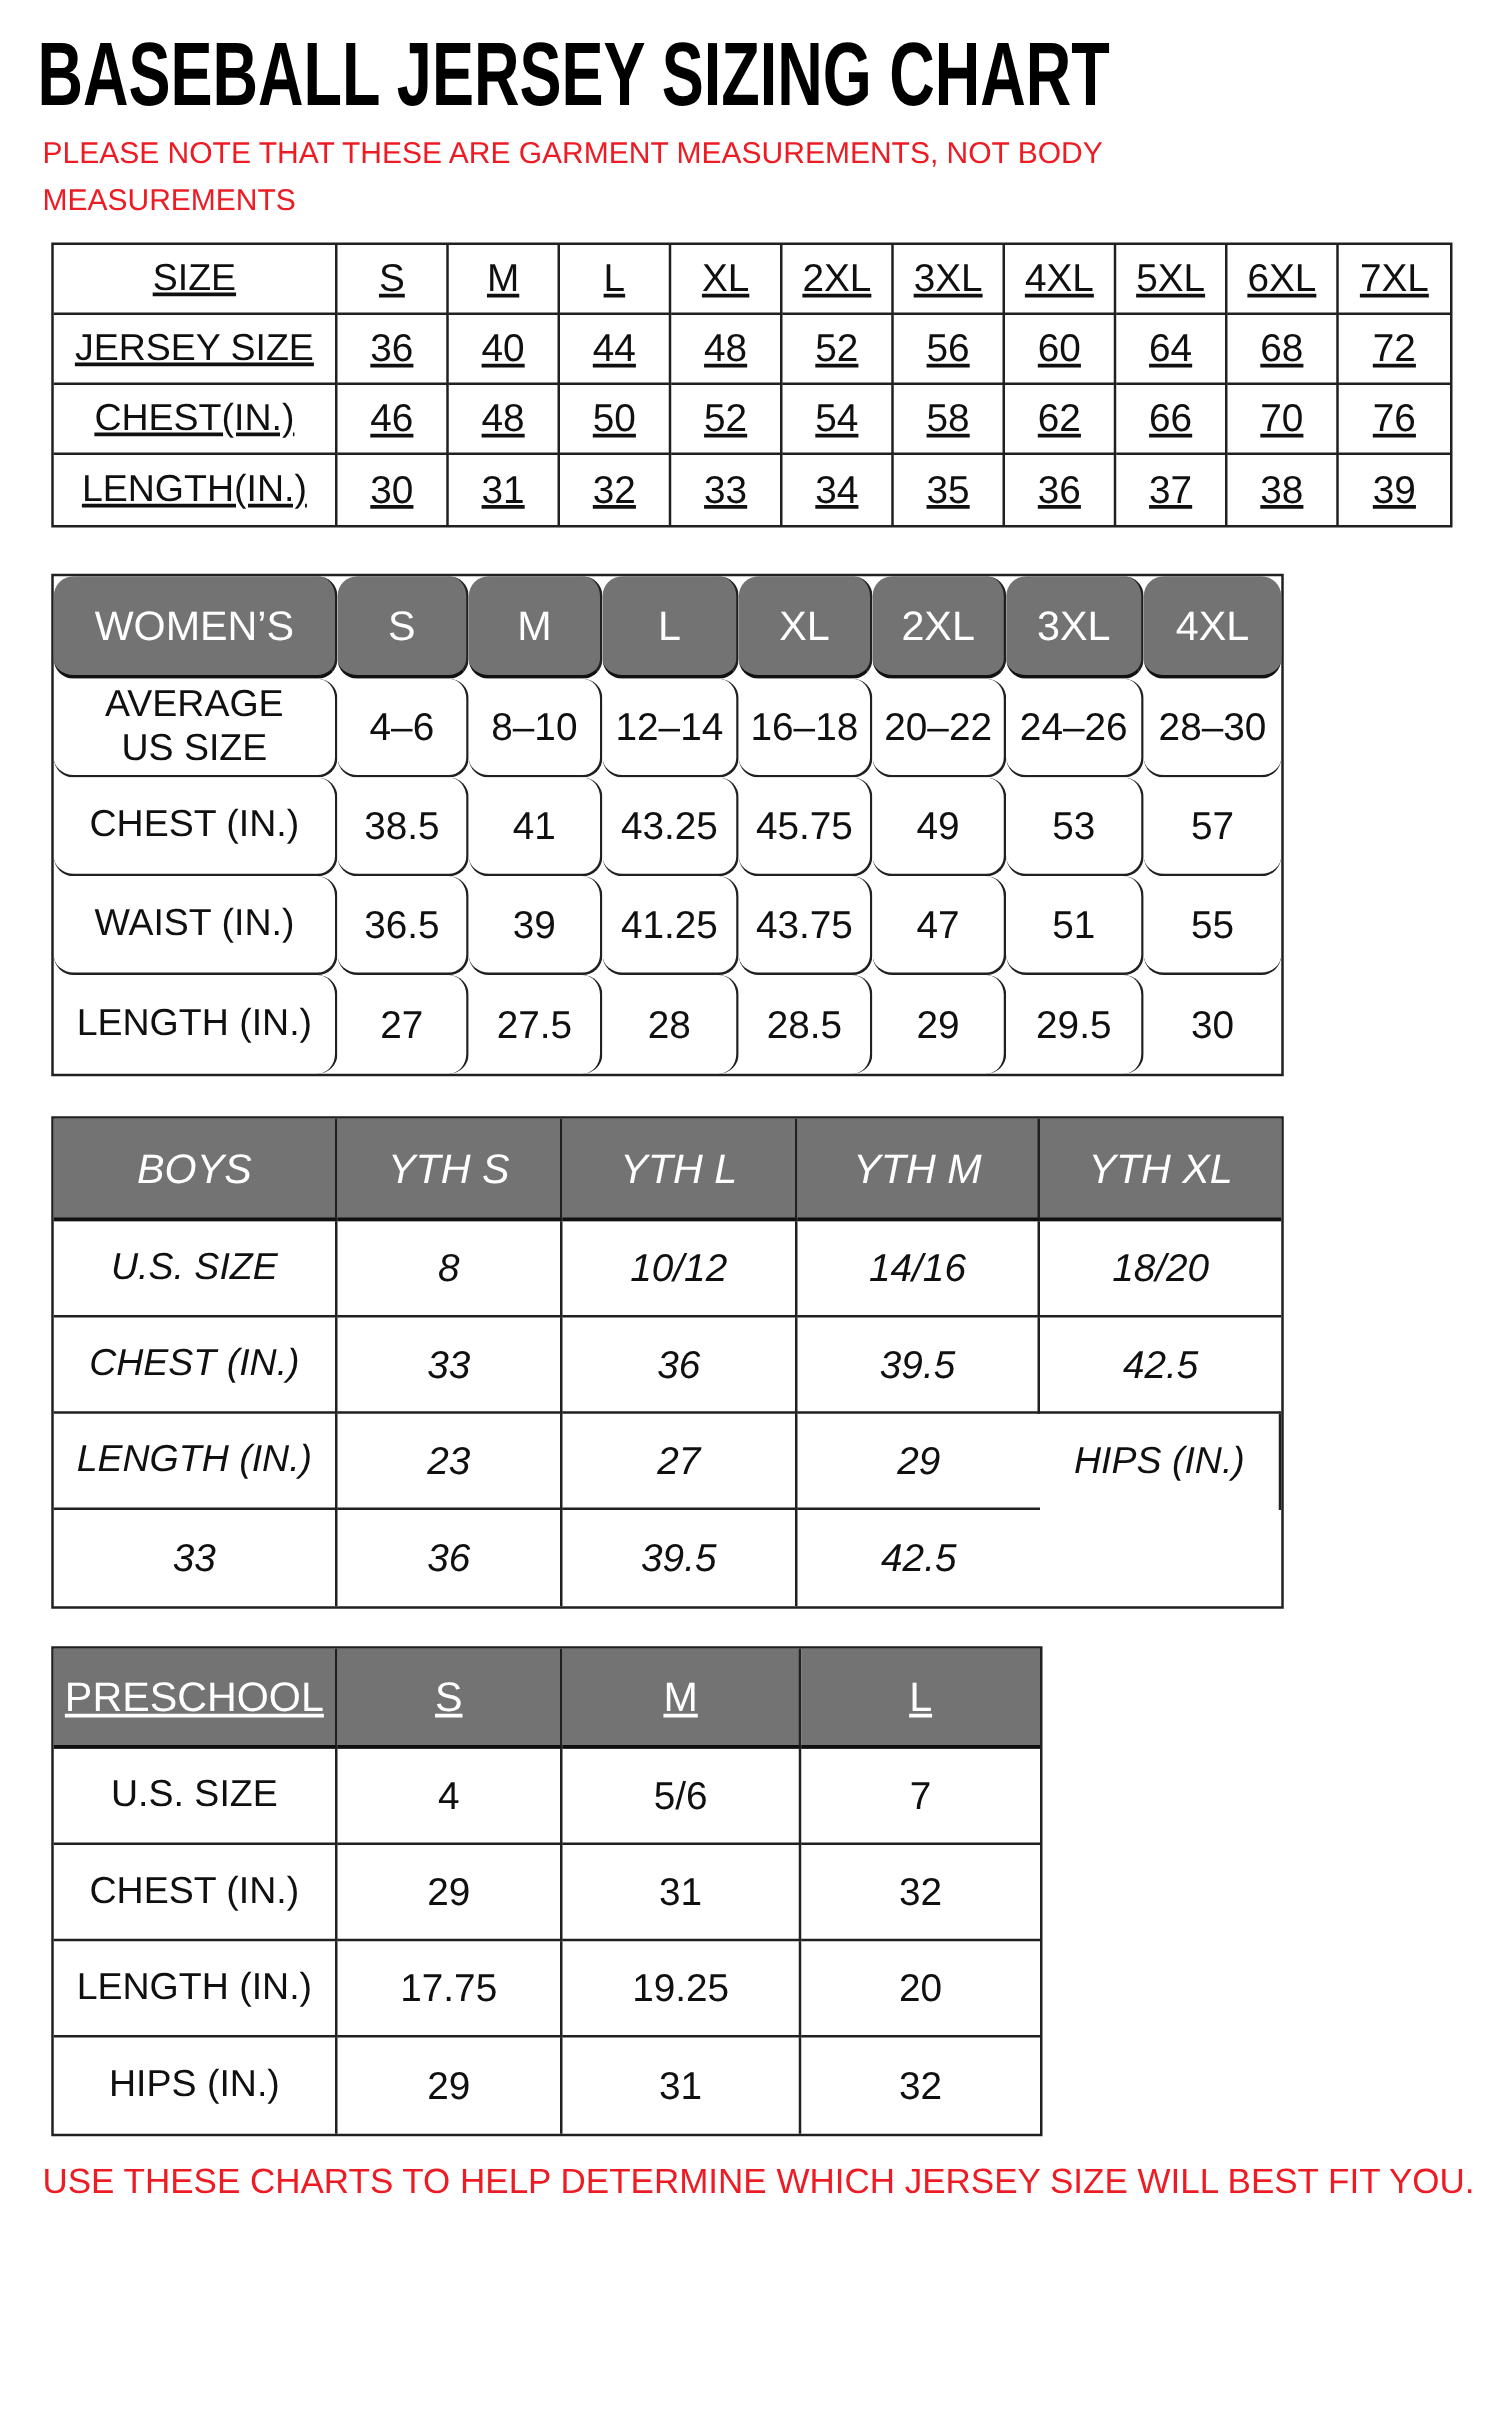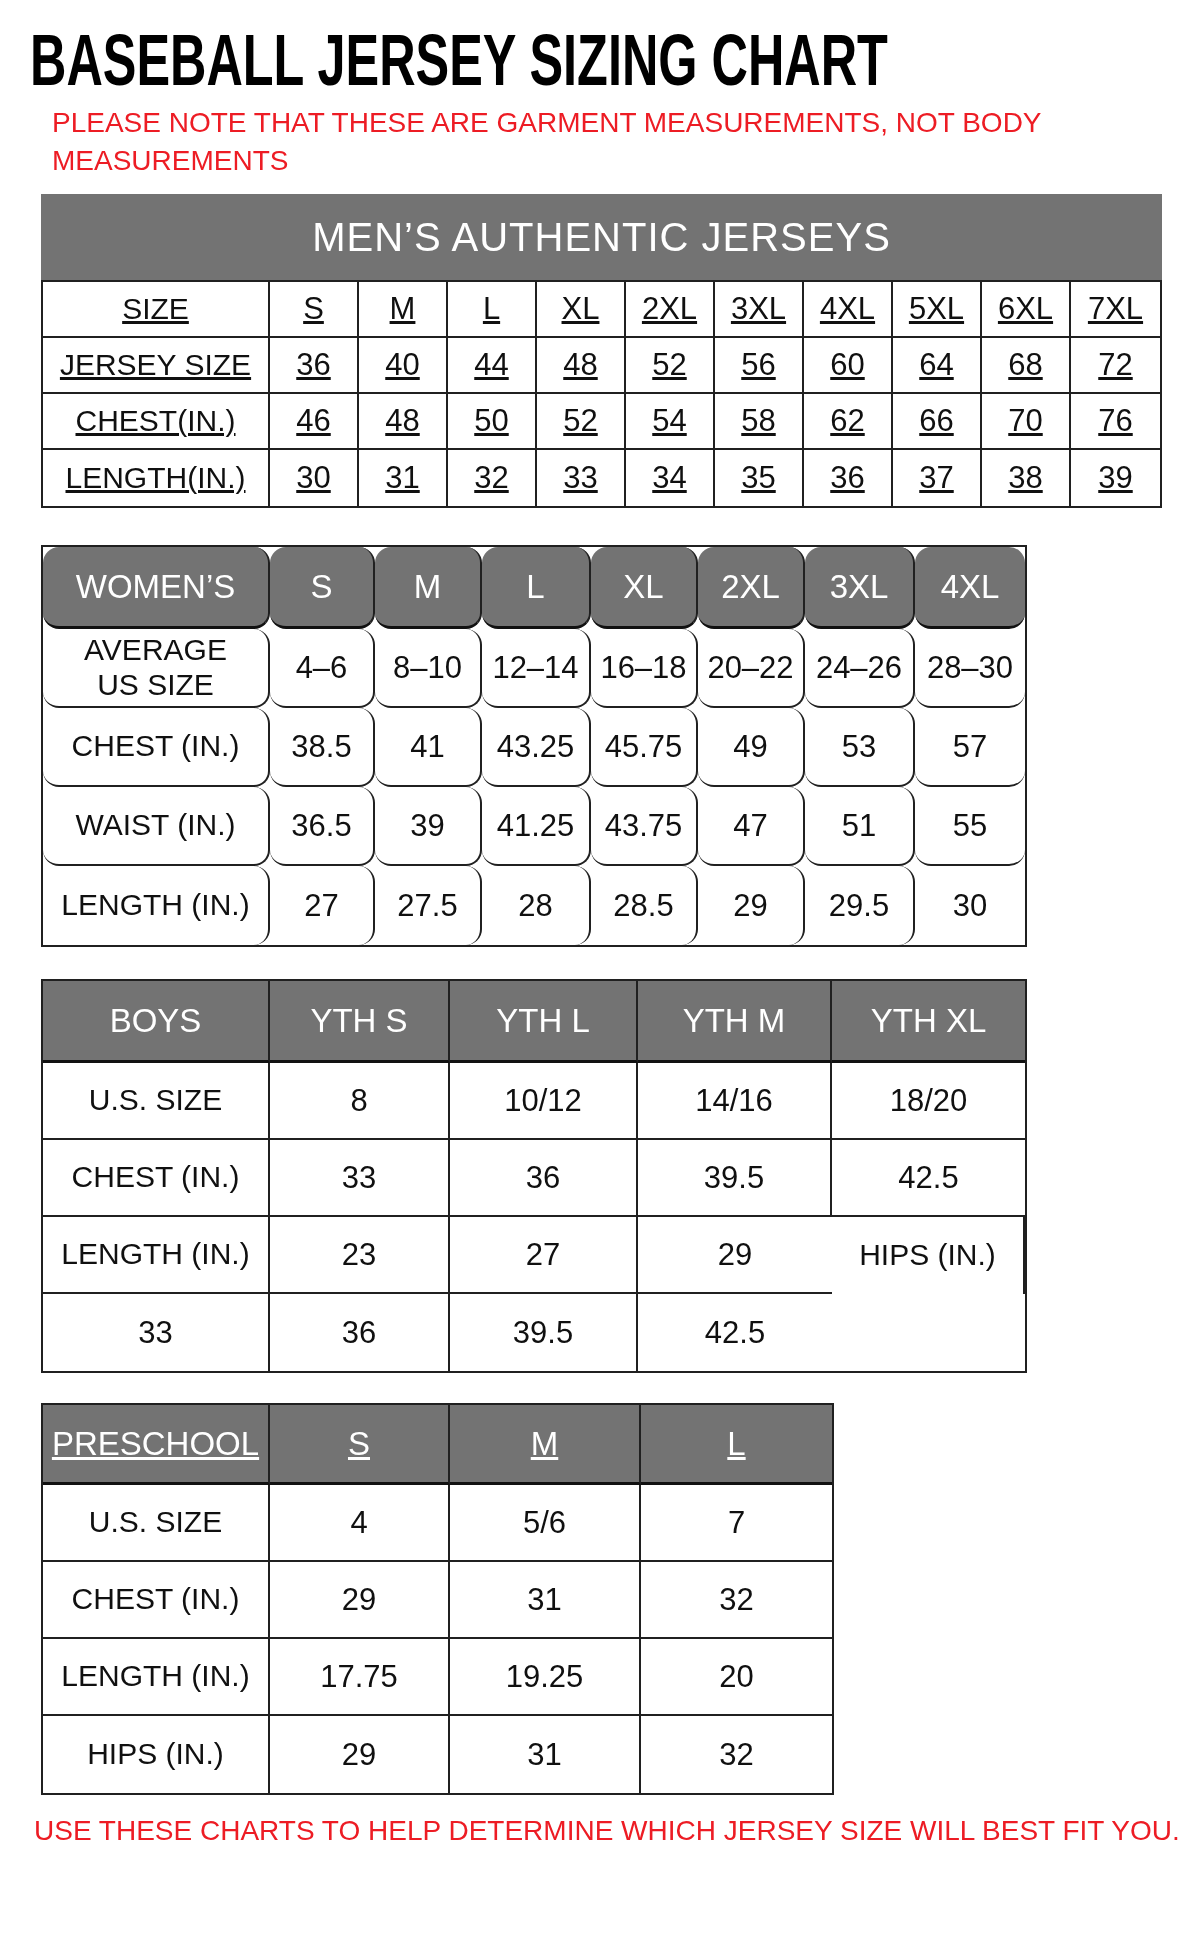--- a/index.html
+++ b/index.html
@@ -15,23 +15,23 @@
     color:var(--ink);
   }
   .page-title{
     margin:24px 0 0 30px;
     font-size:72px;line-height:72px;font-weight:700;
     letter-spacing:0px;white-space:nowrap;
     transform:scaleX(0.70);transform-origin:left center;
     color:#000;
   }
   .note{
-    margin:8px 0 0 52px;
+    margin:8px 0 0 34px;
     color:var(--red);
-    font-size:28px;line-height:38px;font-weight:400;
+    font-size:24px;line-height:38px;font-weight:400;
     white-space:nowrap;
   }
   .tbl{margin-left:41px;}
   .tbl.mens{margin-top:14px;}
   .tbl.womens{margin-top:37px;}
   .tbl.boys{margin-top:32px;}
   .tbl.preschool{margin-top:30px;}
   .band{
     width:1121px;height:86px;
     background:var(--gray);color:#fff;
@@ -61,21 +61,21 @@
   .cell.hd{
     background:var(--gray);color:#fff;
     font-size:33px;
     border-bottom:3px solid #111;
   }
   .cell.lc{border-right:none;}
   .cell.lr{border-bottom:none;}
   .mens .cell{height:56px;text-decoration:underline;}
   .womens .cell{height:79px;border-radius:16px;}
   .womens .cell.hd{height:82px;}
-  .boys .cell{height:77px;}
+  .boys .cell{height:77px;font-style:italic;}
   .boys .cell.hd{height:82px;}
   .preschool .cell{height:77px;}
   .preschool .cell.hd{height:80px;text-decoration:underline;}
   .footer-note{
     margin:17px 0 0 34px;
     color:var(--red);
     font-size:28px;line-height:38px;
     white-space:nowrap;
   }
 </style>
@@ -85,21 +85,20 @@
 <div>
 
   <h1 class="page-title">BASEBALL JERSEY SIZING CHART</h1>
 
   <div class="note">
     <div>PLEASE NOTE THAT THESE ARE GARMENT MEASUREMENTS, NOT BODY</div>
     <div>MEASUREMENTS</div>
   </div>
 
   <div class="tbl mens">
-    <div class="band">MEN’S AUTHENTIC JERSEYS</div>
     <div class="grid">
         <div class="cell lbl">SIZE</div>
         <div class="cell val">S</div>
         <div class="cell val">M</div>
         <div class="cell val">L</div>
         <div class="cell val">XL</div>
         <div class="cell val">2XL</div>
         <div class="cell val">3XL</div>
         <div class="cell val">4XL</div>
         <div class="cell val">5XL</div>

